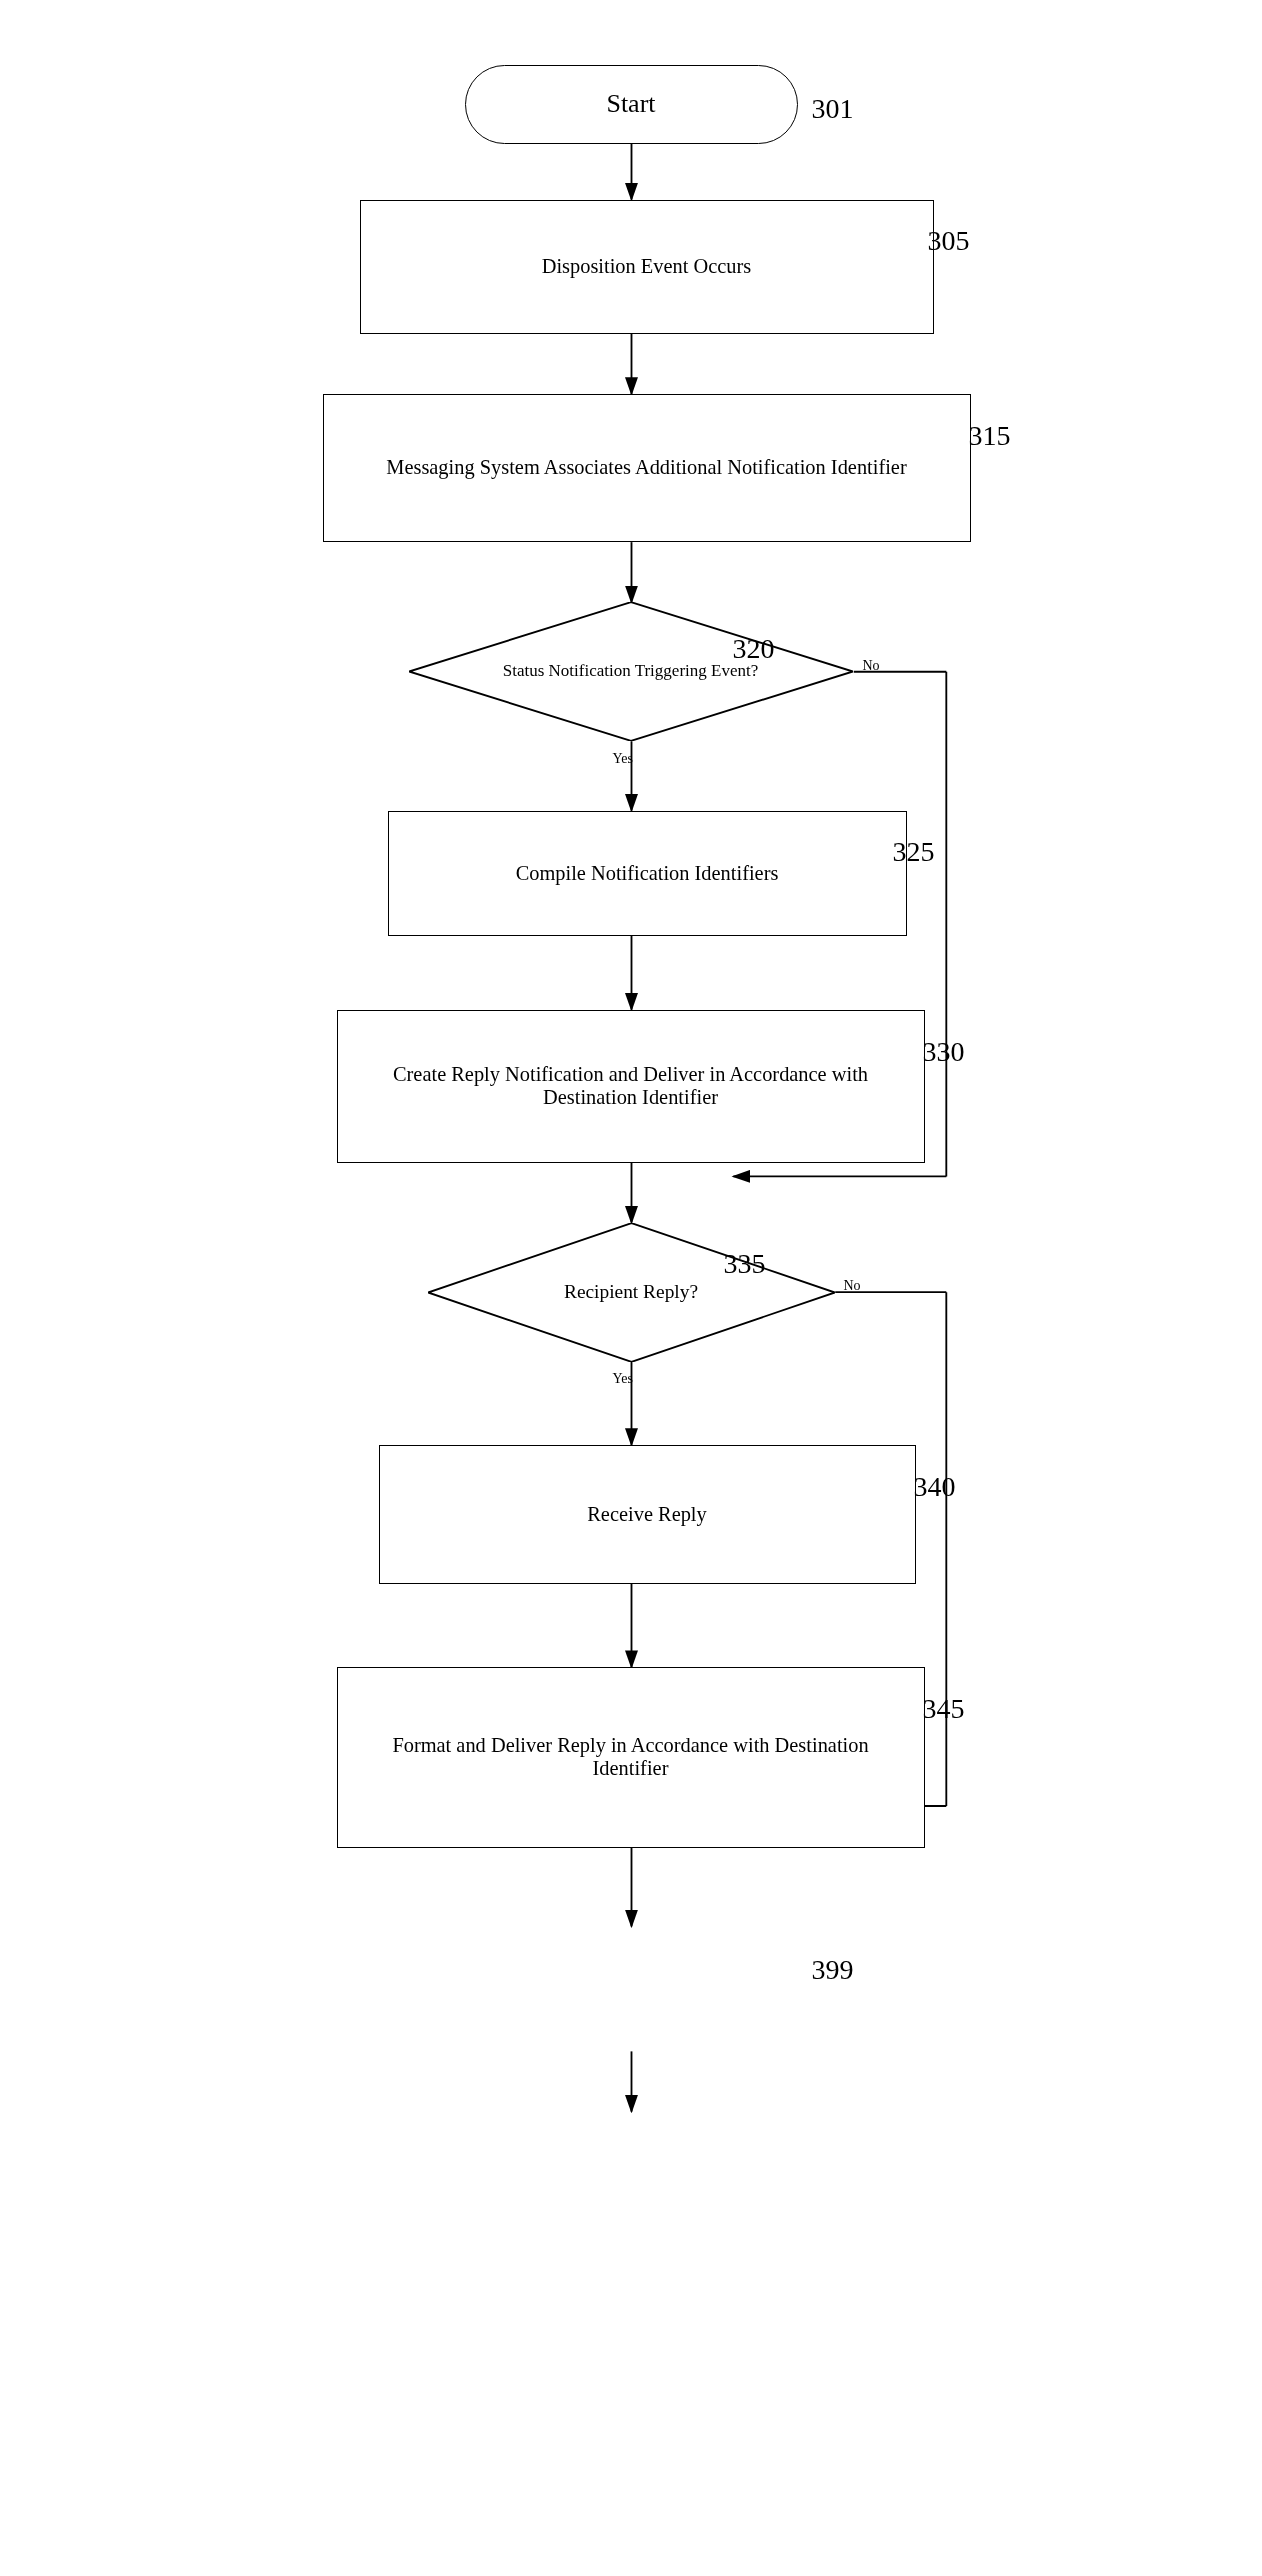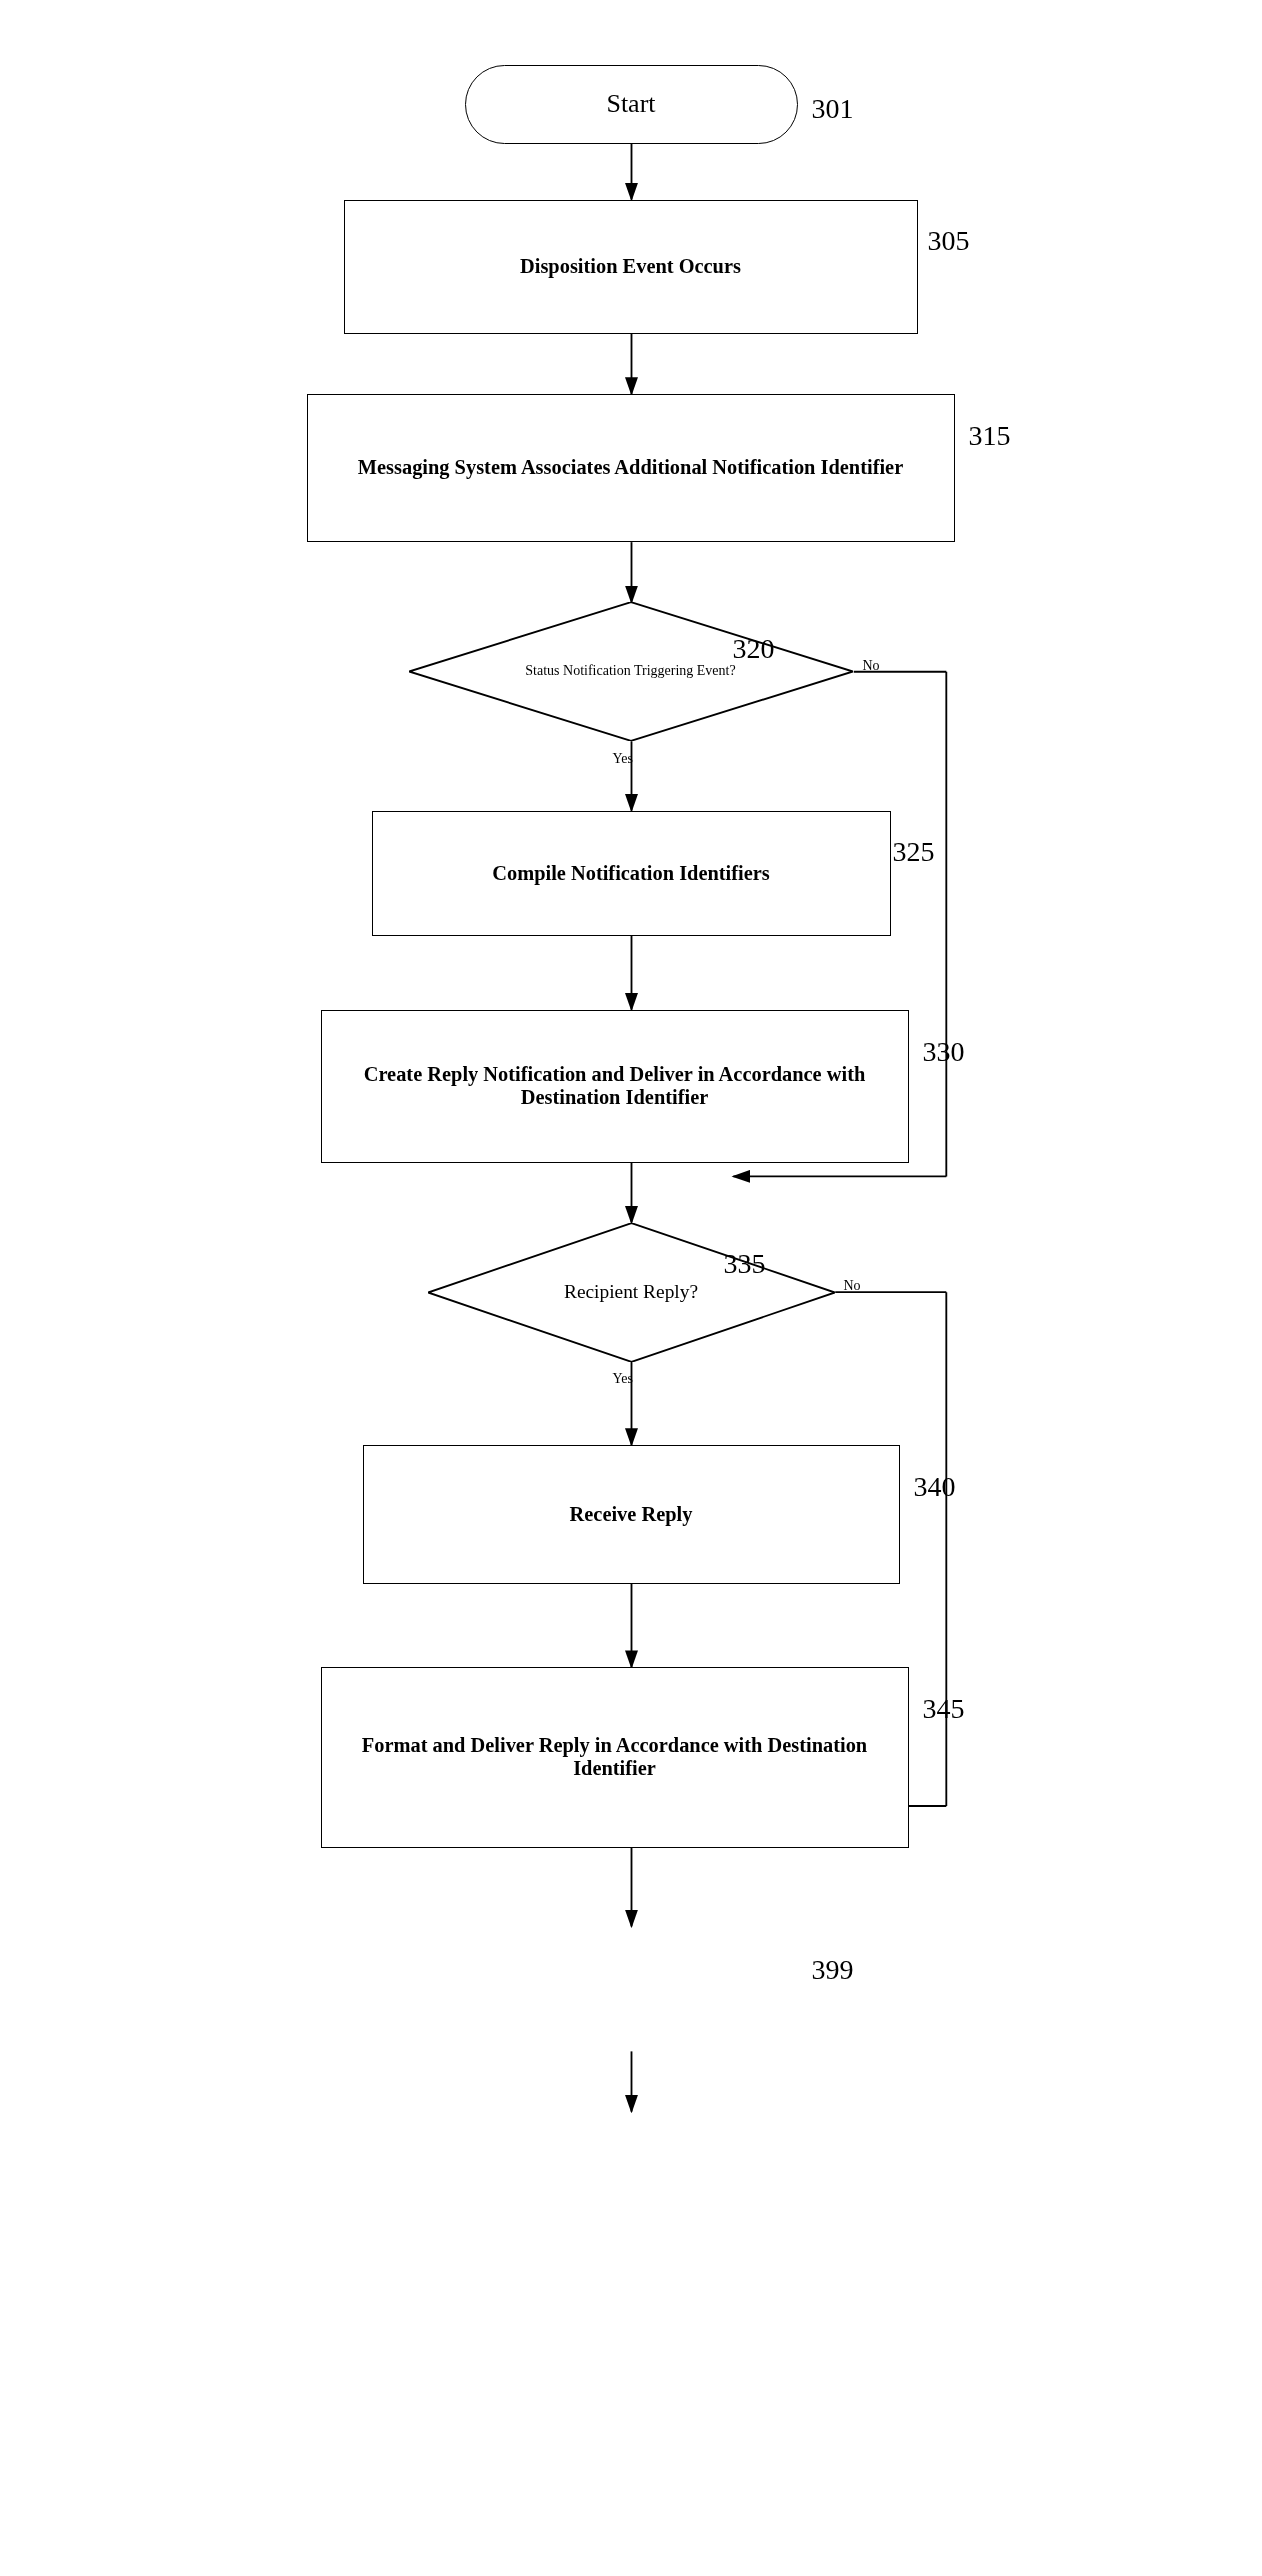--- a/index.html
+++ b/index.html
@@ -33,22 +33,23 @@
       border-radius: 46px;
       background: #fff;
       font-size: 24px;
       font-weight: normal;
     }
 
     .process {
       border: 1.9px solid #000;
       background: #fff;
       font-size: 20.4px;
-      font-weight: bold;
+      font-weight: normal;
       padding: 9.3px 18.5px;
+      margin-left: 16px;
     }
 
     .decision {
       background: #fff;
       font-size: 19.4px;
       font-weight: normal;
     }
 
     .diamond-inner {
       width: 100%;
@@ -137,21 +138,21 @@
   <div class="flow-item process" style="left:120px; top:375px; width:648px; height:148px;">
     <span style="font-size:20.4px; padding: 9.3px 23px;">Messaging System Associates Additional Notification Identifier</span>
   </div>
   <span class="ref-label" style="left:782px; top:366px;">315</span>
 
   <div class="flow-item decision" style="left:222px; top:583px; width:444px; height:139px;">
     <svg width="444" height="139" style="position:absolute;top:0;left:0;" viewBox="0 0 480 150">
       <polygon points="240,0 480,75 240,150 0,75" fill="white" stroke="black" stroke-width="2"></polygon>
     </svg>
     <div class="diamond-inner" style="position:relative; z-index:1; padding: 0 56px;">
-      <span style="font-size:14px; line-height:1.3;">Status Notification Triggering Event?</span>
+      <span style="font-size:17px; line-height:1.3;">Status Notification Triggering Event?</span>
     </div>
   </div>
   <span class="ref-label" style="left:546px; top:579px;">320</span>
 
   <span class="label-text" style="left:426px; top:732px;">Yes</span>
 
   <span class="label-text" style="left:676px; top:639px;">No</span>
 
   <div class="flow-item process" style="left:185px; top:792px; width:519px; height:125px;">
     <span>Compile Notification Identifiers</span>

